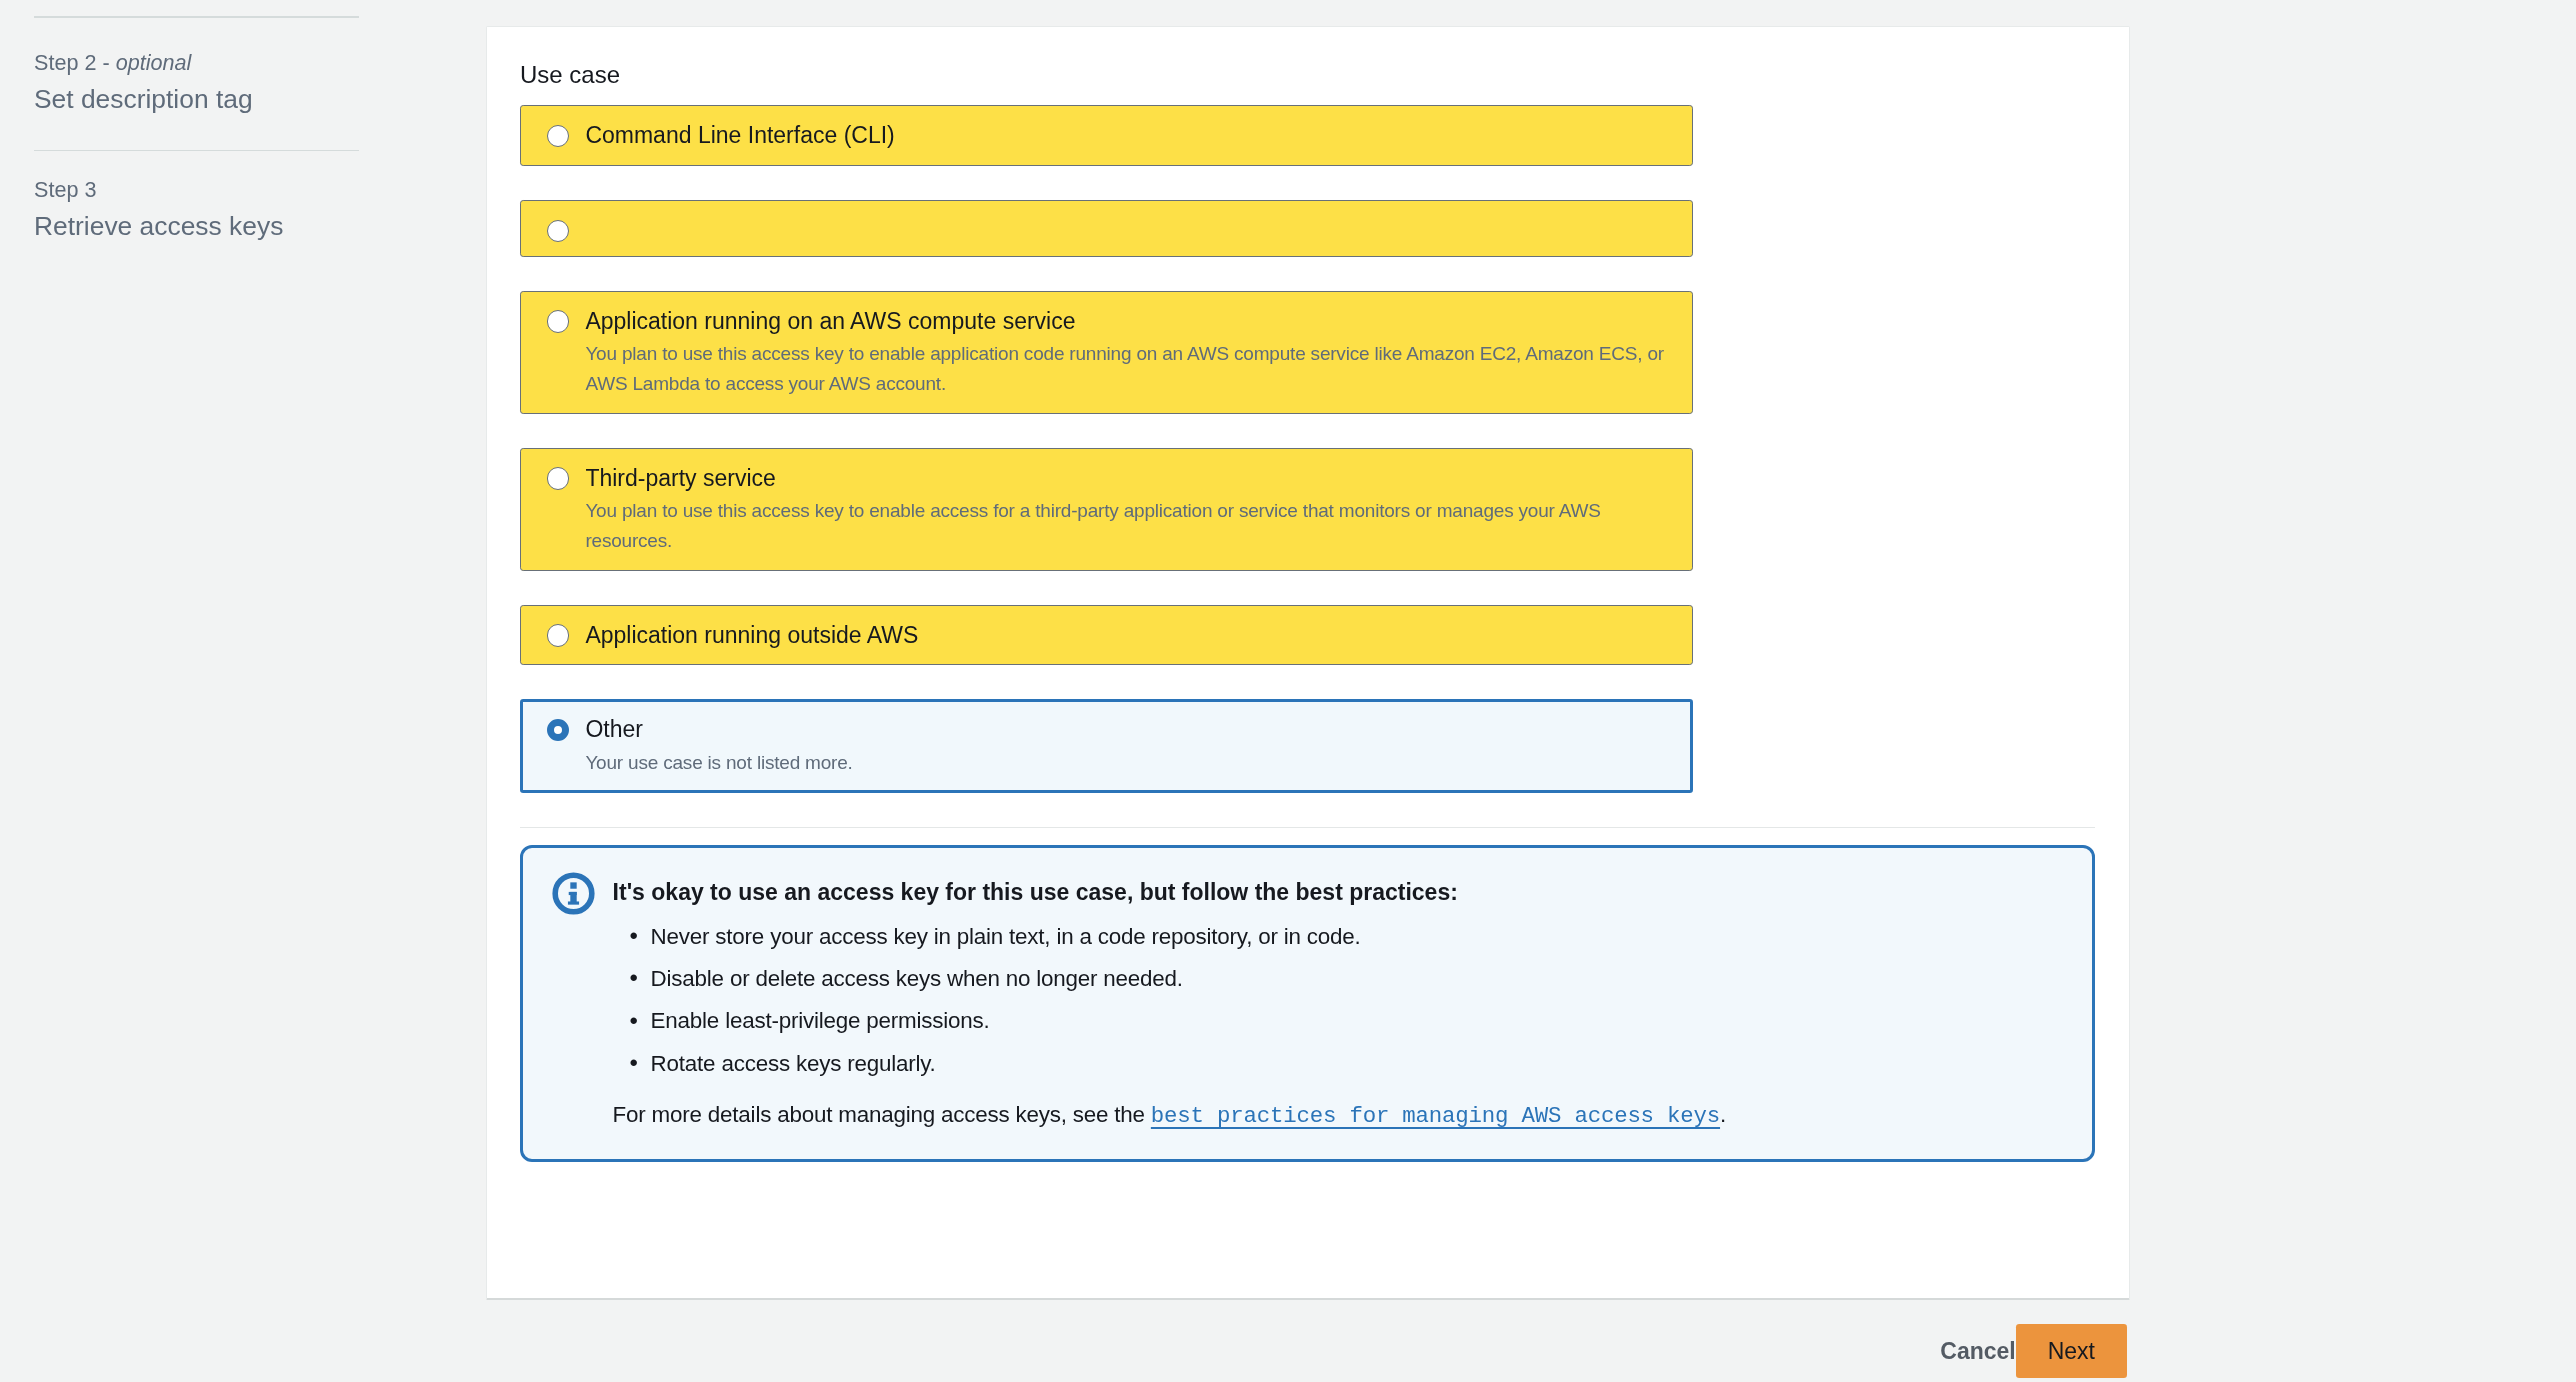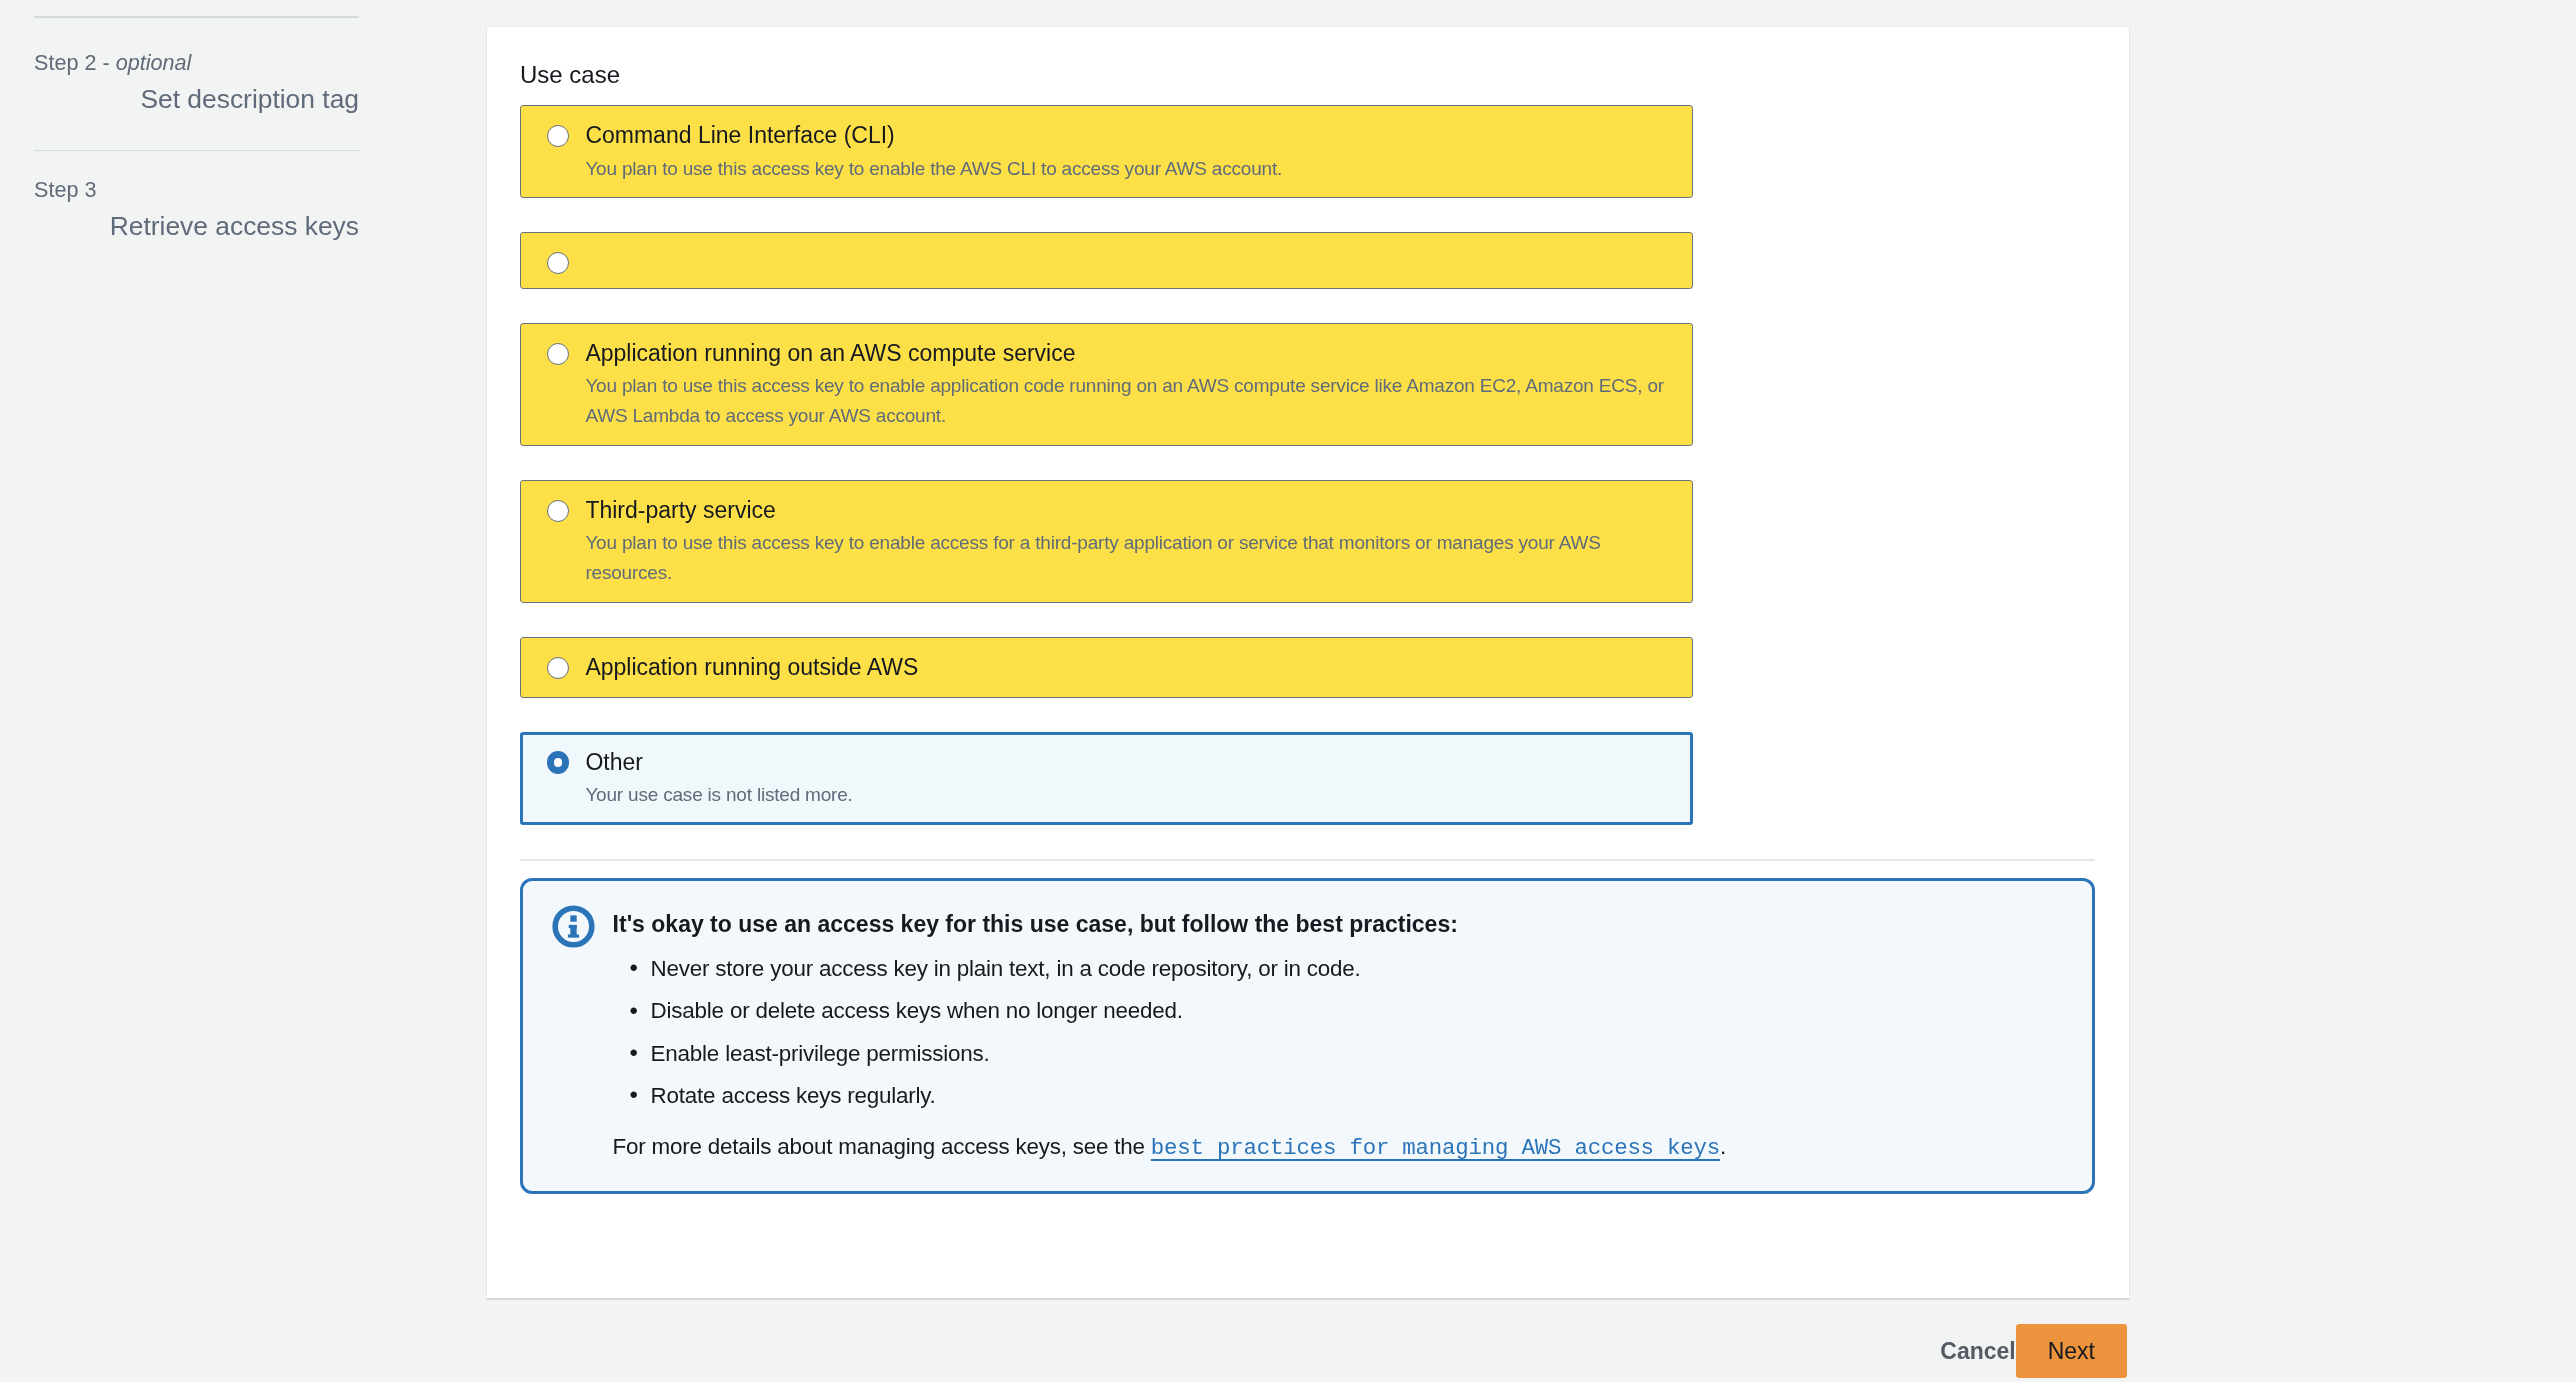--- a/index.html
+++ b/index.html
@@ -22,21 +22,21 @@
     color:var(--text-dark);
     overflow:hidden;
   }
 
   
   .sidebar{position:absolute;left:34px;top:16px;width:325px;}
   .side-hr{height:1.6px;background:var(--divider);}
   .side-hr.second{margin-top:35px;}
   .step-label{margin-top:32px;font-size:21.6px;color:var(--text-secondary);}
   .step-label .opt{font-style:italic;}
-  .step-title{margin-top:8px;font-size:26.4px;color:var(--text-secondary);text-align:right;}
+  .step-title{margin-top:8px;font-size:26.4px;color:var(--text-secondary);}
   .sidebar .group2 .step-label{margin-top:26px;}
 
   
   .card{
     position:absolute;left:486px;top:26.4px;width:1644px;min-height:1274px;
     background:#ffffff;
     border:1.6px solid #e7eaea;border-bottom:2.4px solid #d5d9d9;border-radius:1.6px;
     padding:34px 34px 37px 33px;
   }
   .group-label{font-size:24px;color:var(--text-dark);margin-bottom:16px;}
@@ -123,21 +123,20 @@
 </nav>
 
 <section class="card">
   <div class="group-label">Use case</div>
 
   <div class="tiles" role="radiogroup">
   <div class="tile" role="radio" aria-checked="false">
     <span class="radio"></span>
     <div class="tile-text">
       <div class="tile-label">Command Line Interface (CLI)</div>
-      <div class="tile-desc">You plan to use this access key to enable the AWS CLI to access your AWS account.</div>
     </div>
   </div>
 
   <div class="tile" role="radio" aria-checked="false">
     <span class="radio"></span>
   </div>
 
   <div class="tile" role="radio" aria-checked="false">
     <span class="radio"></span>
     <div class="tile-text">

